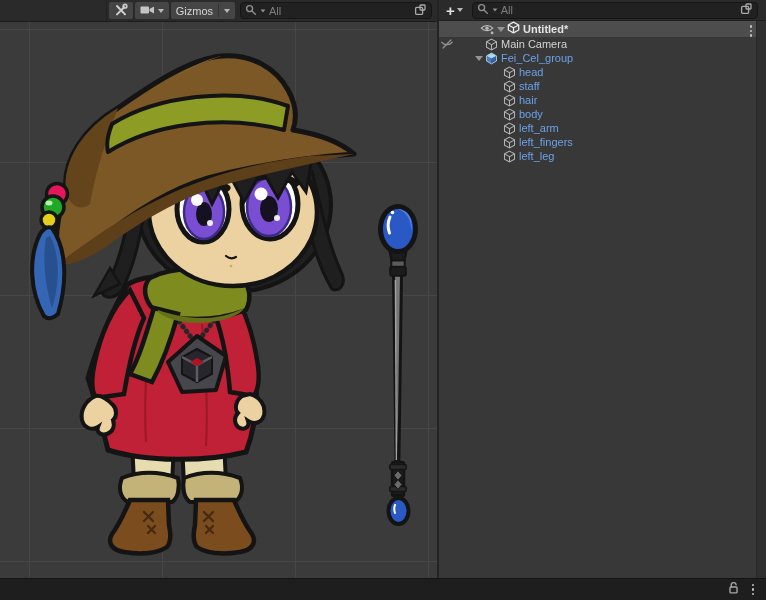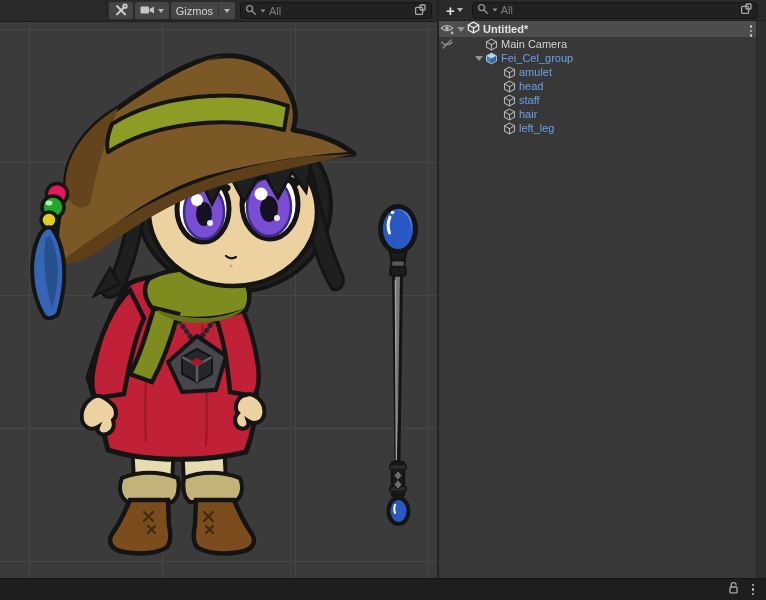--- a/index.html
+++ b/index.html
@@ -31,21 +31,21 @@
 
   
   .v-divider{position:absolute;left:437px;top:0;width:2px;height:578px;background:#232323;}
   .hierarchy{position:absolute;left:439px;top:0;width:327px;height:578px;
       background:var(--panel_bg,#383838);overflow:hidden;}
   .h-toolbar{height:21px;background:var(--toolbar_bg,#2a2a2a);border-bottom:1px solid #1f1f1f;
       display:flex;align-items:center;padding:0 3px;box-sizing:border-box;}
   .add-btn{display:flex;align-items:center;gap:2px;padding:0 4px;height:17px;color:#e0e0e0;
       font-size:15px;font-weight:bold;line-height:15px;}
   .scene-header{height:16px;background:var(--selected_row_bg,#4d4d4d);display:flex;
-      align-items:center;position:relative;}
+      align-items:center;position:relative;padding-left:40px;}
   .scene-header .label{color:#e4e4e4;font-size:11px;font-weight:bold;margin-left:3px;}
   .gutter{width:16px;display:flex;align-items:center;justify-content:center;flex:none;}
   .expander{width:12px;display:flex;align-items:center;justify-content:center;flex:none;}
   .exp-tri{width:0;height:0;border-left:4px solid transparent;border-right:4px solid transparent;
       border-top:5px solid #949494;}
   .tree{padding-right:7px;}
   .h-row{height:14px;display:flex;align-items:center;font-size:11px;line-height:14px;}
   .h-row .obj-icon{width:13px;height:13px;display:flex;align-items:center;flex:none;margin-right:3px;}
   .t-default{color:var(--row_text,#d2d2d2);}
   .t-prefab{color:var(--prefab_blue,#6ba1e6);}
@@ -314,32 +314,20 @@
         <div class="h-row">
           <span class="gutter"></span>
           <span style="width: 36px; flex: 0 0 auto;"></span>
           <span class="expander"></span>
           <span class="obj-icon">
             <svg width="13" height="13" viewBox="0 0 14 14">
               <path d="M7 1.2 12.4 4.2 12.4 9.8 7 12.8 1.6 9.8 1.6 4.2Z" fill="none" stroke="#b5b5b5" stroke-width="1.1"></path>
               <path d="M1.6 4.2 7 7.2 12.4 4.2 M7 7.2 7 12.8" fill="none" stroke="#b5b5b5" stroke-width="1.1"></path>
             </svg>
           </span>
-          <span class="t-prefab">amulet</span>
-        </div>
-        <div class="h-row">
-          <span class="gutter"></span>
-          <span style="width: 36px; flex: 0 0 auto;"></span>
-          <span class="expander"></span>
-          <span class="obj-icon">
-            <svg width="13" height="13" viewBox="0 0 14 14">
-              <path d="M7 1.2 12.4 4.2 12.4 9.8 7 12.8 1.6 9.8 1.6 4.2Z" fill="none" stroke="#b5b5b5" stroke-width="1.1"></path>
-              <path d="M1.6 4.2 7 7.2 12.4 4.2 M7 7.2 7 12.8" fill="none" stroke="#b5b5b5" stroke-width="1.1"></path>
-            </svg>
-          </span>
           <span class="t-prefab">head</span>
         </div>
         <div class="h-row">
           <span class="gutter"></span>
           <span style="width: 36px; flex: 0 0 auto;"></span>
           <span class="expander"></span>
           <span class="obj-icon">
             <svg width="13" height="13" viewBox="0 0 14 14">
               <path d="M7 1.2 12.4 4.2 12.4 9.8 7 12.8 1.6 9.8 1.6 4.2Z" fill="none" stroke="#b5b5b5" stroke-width="1.1"></path>
               <path d="M1.6 4.2 7 7.2 12.4 4.2 M7 7.2 7 12.8" fill="none" stroke="#b5b5b5" stroke-width="1.1"></path>
@@ -351,20 +339,56 @@
           <span class="gutter"></span>
           <span style="width: 36px; flex: 0 0 auto;"></span>
           <span class="expander"></span>
           <span class="obj-icon">
             <svg width="13" height="13" viewBox="0 0 14 14">
               <path d="M7 1.2 12.4 4.2 12.4 9.8 7 12.8 1.6 9.8 1.6 4.2Z" fill="none" stroke="#b5b5b5" stroke-width="1.1"></path>
               <path d="M1.6 4.2 7 7.2 12.4 4.2 M7 7.2 7 12.8" fill="none" stroke="#b5b5b5" stroke-width="1.1"></path>
             </svg>
           </span>
           <span class="t-prefab">hair</span>
+        </div>
+        <div class="h-row">
+          <span class="gutter"></span>
+          <span style="width: 36px; flex: 0 0 auto;"></span>
+          <span class="expander"></span>
+          <span class="obj-icon">
+            <svg width="13" height="13" viewBox="0 0 14 14">
+              <path d="M7 1.2 12.4 4.2 12.4 9.8 7 12.8 1.6 9.8 1.6 4.2Z" fill="none" stroke="#b5b5b5" stroke-width="1.1"></path>
+              <path d="M1.6 4.2 7 7.2 12.4 4.2 M7 7.2 7 12.8" fill="none" stroke="#b5b5b5" stroke-width="1.1"></path>
+            </svg>
+          </span>
+          <span class="t-prefab">body</span>
+        </div>
+        <div class="h-row">
+          <span class="gutter"></span>
+          <span style="width: 36px; flex: 0 0 auto;"></span>
+          <span class="expander"></span>
+          <span class="obj-icon">
+            <svg width="13" height="13" viewBox="0 0 14 14">
+              <path d="M7 1.2 12.4 4.2 12.4 9.8 7 12.8 1.6 9.8 1.6 4.2Z" fill="none" stroke="#b5b5b5" stroke-width="1.1"></path>
+              <path d="M1.6 4.2 7 7.2 12.4 4.2 M7 7.2 7 12.8" fill="none" stroke="#b5b5b5" stroke-width="1.1"></path>
+            </svg>
+          </span>
+          <span class="t-prefab">left_arm</span>
+        </div>
+        <div class="h-row">
+          <span class="gutter"></span>
+          <span style="width: 36px; flex: 0 0 auto;"></span>
+          <span class="expander"></span>
+          <span class="obj-icon">
+            <svg width="13" height="13" viewBox="0 0 14 14">
+              <path d="M7 1.2 12.4 4.2 12.4 9.8 7 12.8 1.6 9.8 1.6 4.2Z" fill="none" stroke="#b5b5b5" stroke-width="1.1"></path>
+              <path d="M1.6 4.2 7 7.2 12.4 4.2 M7 7.2 7 12.8" fill="none" stroke="#b5b5b5" stroke-width="1.1"></path>
+            </svg>
+          </span>
+          <span class="t-prefab">left_fingers</span>
         </div>
         <div class="h-row">
           <span class="gutter"></span>
           <span style="width: 36px; flex: 0 0 auto;"></span>
           <span class="expander"></span>
           <span class="obj-icon">
             <svg width="13" height="13" viewBox="0 0 14 14">
               <path d="M7 1.2 12.4 4.2 12.4 9.8 7 12.8 1.6 9.8 1.6 4.2Z" fill="none" stroke="#b5b5b5" stroke-width="1.1"></path>
               <path d="M1.6 4.2 7 7.2 12.4 4.2 M7 7.2 7 12.8" fill="none" stroke="#b5b5b5" stroke-width="1.1"></path>
             </svg>

